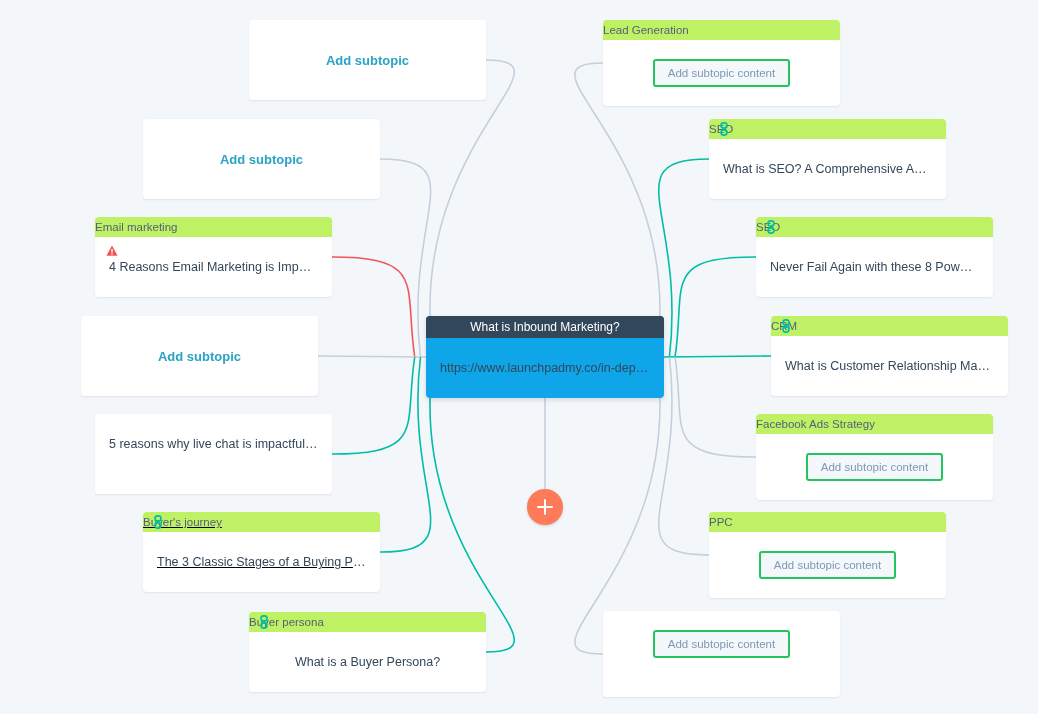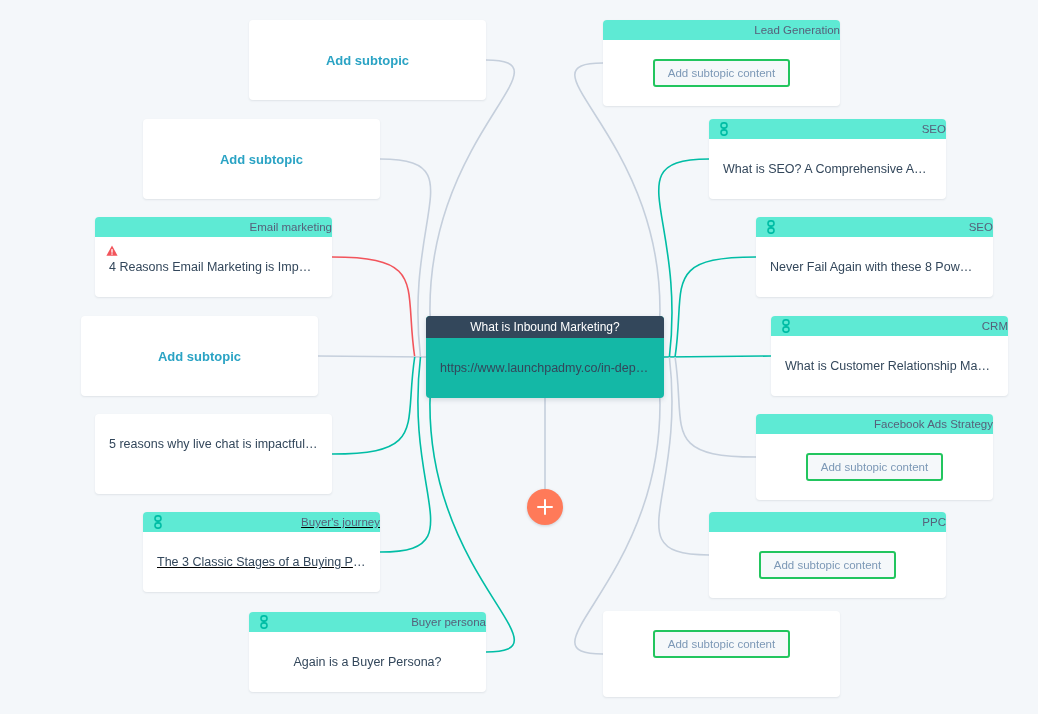--- a/index.html
+++ b/index.html
@@ -36,24 +36,24 @@
     box-sizing: border-box;
     background: #ffffff;
     border-radius: 4px;
     box-shadow: 0 1px 2px rgba(45, 62, 80, 0.10);
     overflow: hidden;
   }
   .node-header {
     position: relative;
     height: 20px;
     line-height: 20px;
-    background: #5eead4;
+    background: #bef264;
     color: #56607a;
     font-size: 11.5px;
-    text-align: right;
+    text-align: left;
     white-space: nowrap;
     overflow: hidden;
   }
   .node-body {
     position: relative;
     display: flex;
     align-items: center;
     justify-content: center;
     text-align: right;
     padding: 0 14px;
@@ -119,21 +119,21 @@
     cursor: pointer;
   }
 
   
   .center-node {
     position: absolute;
     left: 426px;
     top: 316px;
     width: 238px;
     height: 82px;
-    background: #14b8a6;
+    background: #0ea5e9;
     border-radius: 4px;
     box-shadow: 0 2px 5px rgba(45, 62, 80, 0.16);
     overflow: hidden;
     box-sizing: border-box;
   }
   .center-header {
     height: 22px;
     line-height: 22px;
     background: #33475b;
     color: #ffffff;
@@ -316,21 +316,21 @@
       </div>
       <div class="node" style="left: 249px; top: 612px; width: 237px; height: 80px;">
         <div class="node-header"><span class="link-icon">
             <svg viewBox="0 0 10 14" fill="none" stroke="currentColor" stroke-width="1.6">
               <rect x="2" y="0.9" width="6" height="5.2" rx="2.6"></rect>
               <rect x="2" y="7.9" width="6" height="5.2" rx="2.6"></rect>
               <line x1="5" y1="5.6" x2="5" y2="8.4"></line>
             </svg>
           </span><span>Buyer persona</span></div>
         <div class="node-body" style="height: 60px;">
-          <span class="node-body-text">Again is a Buyer Persona?</span>
+          <span class="node-body-text">What is a Buyer Persona?</span>
         </div>
       </div>
       <div class="node" style="left: 603px; top: 611px; width: 237px; height: 86px;">
         <div class="node-body" style="height: 66px;">
           <span class="add-content-btn">Add subtopic content</span>
         </div>
       </div>
     </div>
 
   <div class="center-node">

